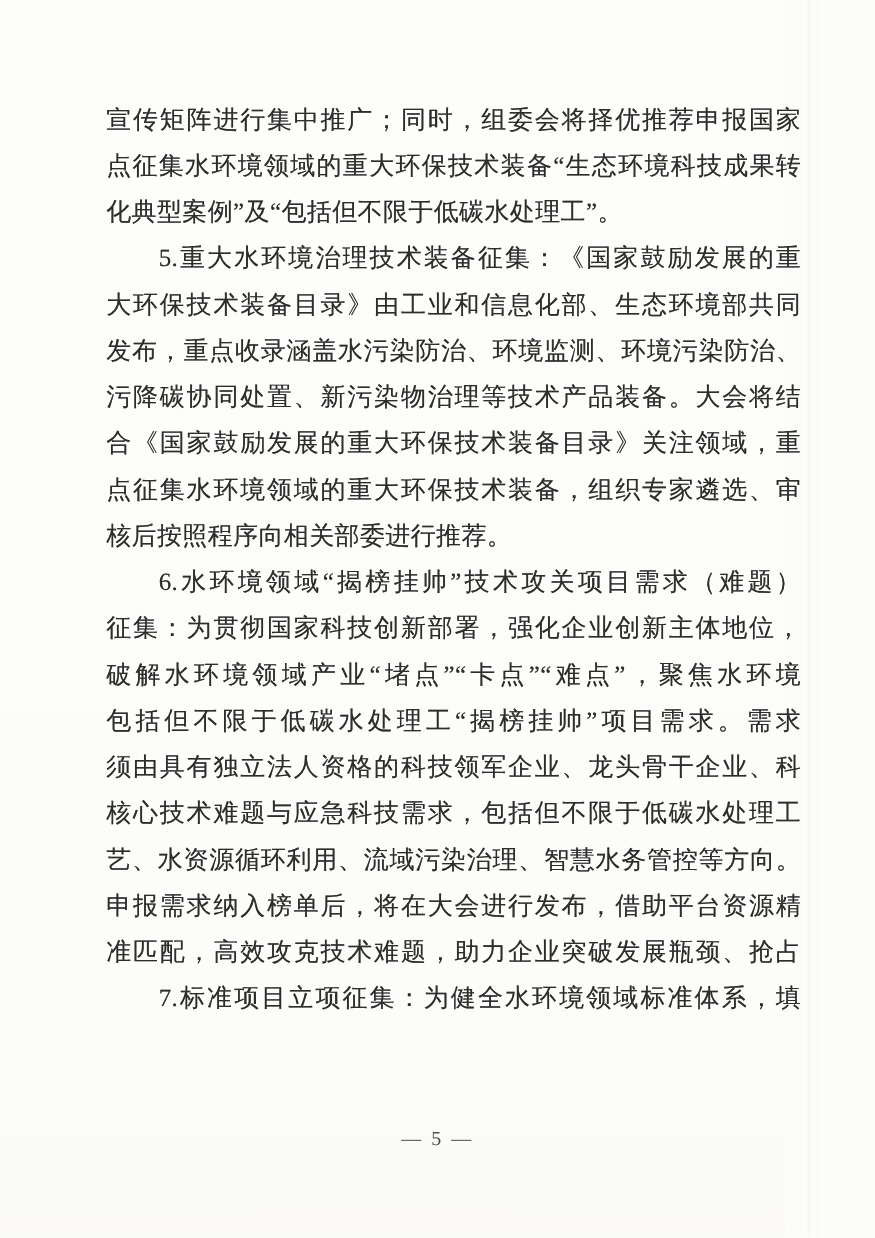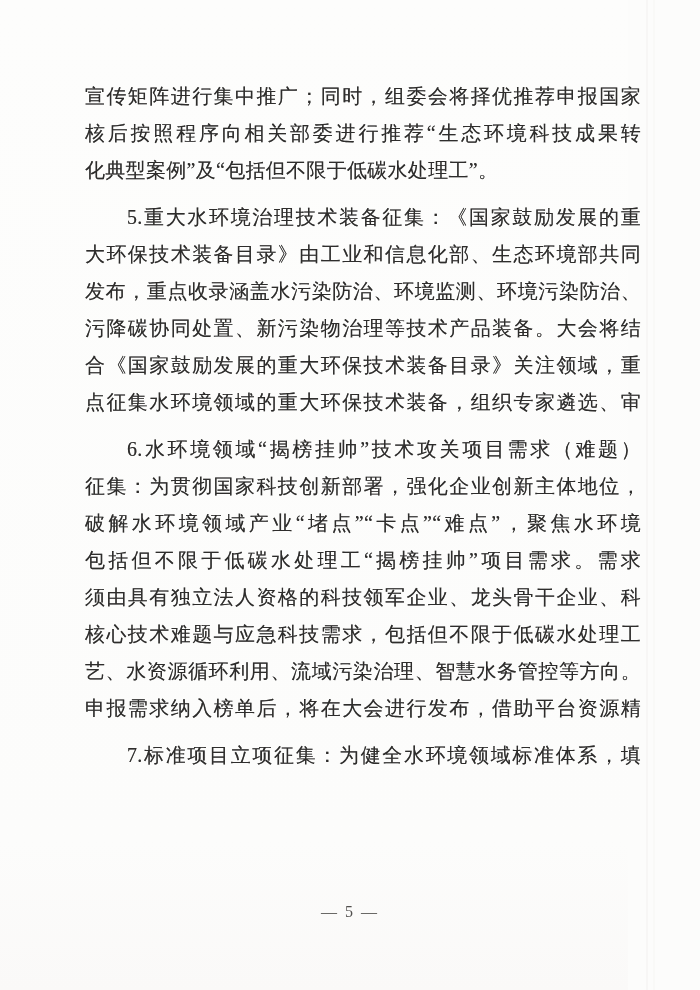--- a/index.html
+++ b/index.html
@@ -52,21 +52,20 @@
     text-shadow: 0 0 0.4px rgba(46,45,44,0.55);
   }
   
   .line.para-end {
     text-align-last: left;
   }
   
   .line.indent {
     padding-left: 42px;
     width: 514px;
-    margin-top: 10px;
   }
   .footer {
     position: absolute;
     left: 0;
     top: 903px;
     width: 700px;
     text-align: center;
     color: #514f4d;
     font-size: 16px;
     letter-spacing: 2px;
@@ -74,33 +73,35 @@
 </style>
 </head>
 <body>
 
 <div class="page">
   <div class="scan-streak streak-1"></div>
   <div class="scan-streak streak-2"></div>
 
   <div class="text-block">
     <div class="line">宣传矩阵进行集中推广；同时，组委会将择优推荐申报国家</div>
-    <div class="line">核后按照程序向相关部委进行推荐“生态环境科技成果转</div>
+    <div class="line">点征集水环境领域的重大环保技术装备“生态环境科技成果转</div>
     <div class="line para-end">化典型案例”及“包括但不限于低碳水处理工”。</div>
     <div class="line indent">5.重大水环境治理技术装备征集：《国家鼓励发展的重</div>
     <div class="line">大环保技术装备目录》由工业和信息化部、生态环境部共同</div>
     <div class="line">发布，重点收录涵盖水污染防治、环境监测、环境污染防治、</div>
     <div class="line">污降碳协同处置、新污染物治理等技术产品装备。大会将结</div>
     <div class="line">合《国家鼓励发展的重大环保技术装备目录》关注领域，重</div>
     <div class="line">点征集水环境领域的重大环保技术装备，组织专家遴选、审</div>
+    <div class="line para-end">核后按照程序向相关部委进行推荐。</div>
     <div class="line indent">6.水环境领域“揭榜挂帅”技术攻关项目需求（难题）</div>
     <div class="line">征集：为贯彻国家科技创新部署，强化企业创新主体地位，</div>
     <div class="line">破解水环境领域产业“堵点”“卡点”“难点”，聚焦水环境</div>
     <div class="line">包括但不限于低碳水处理工“揭榜挂帅”项目需求。需求</div>
     <div class="line">须由具有独立法人资格的科技领军企业、龙头骨干企业、科</div>
     <div class="line">核心技术难题与应急科技需求，包括但不限于低碳水处理工</div>
     <div class="line">艺、水资源循环利用、流域污染治理、智慧水务管控等方向。</div>
     <div class="line">申报需求纳入榜单后，将在大会进行发布，借助平台资源精</div>
+    <div class="line">准匹配，高效攻克技术难题，助力企业突破发展瓶颈、抢占</div>
     <div class="line indent">7.标准项目立项征集：为健全水环境领域标准体系，填</div>
   </div>
 
   <div class="footer">— 5 —</div>
 </div>
 
 </body></html>

